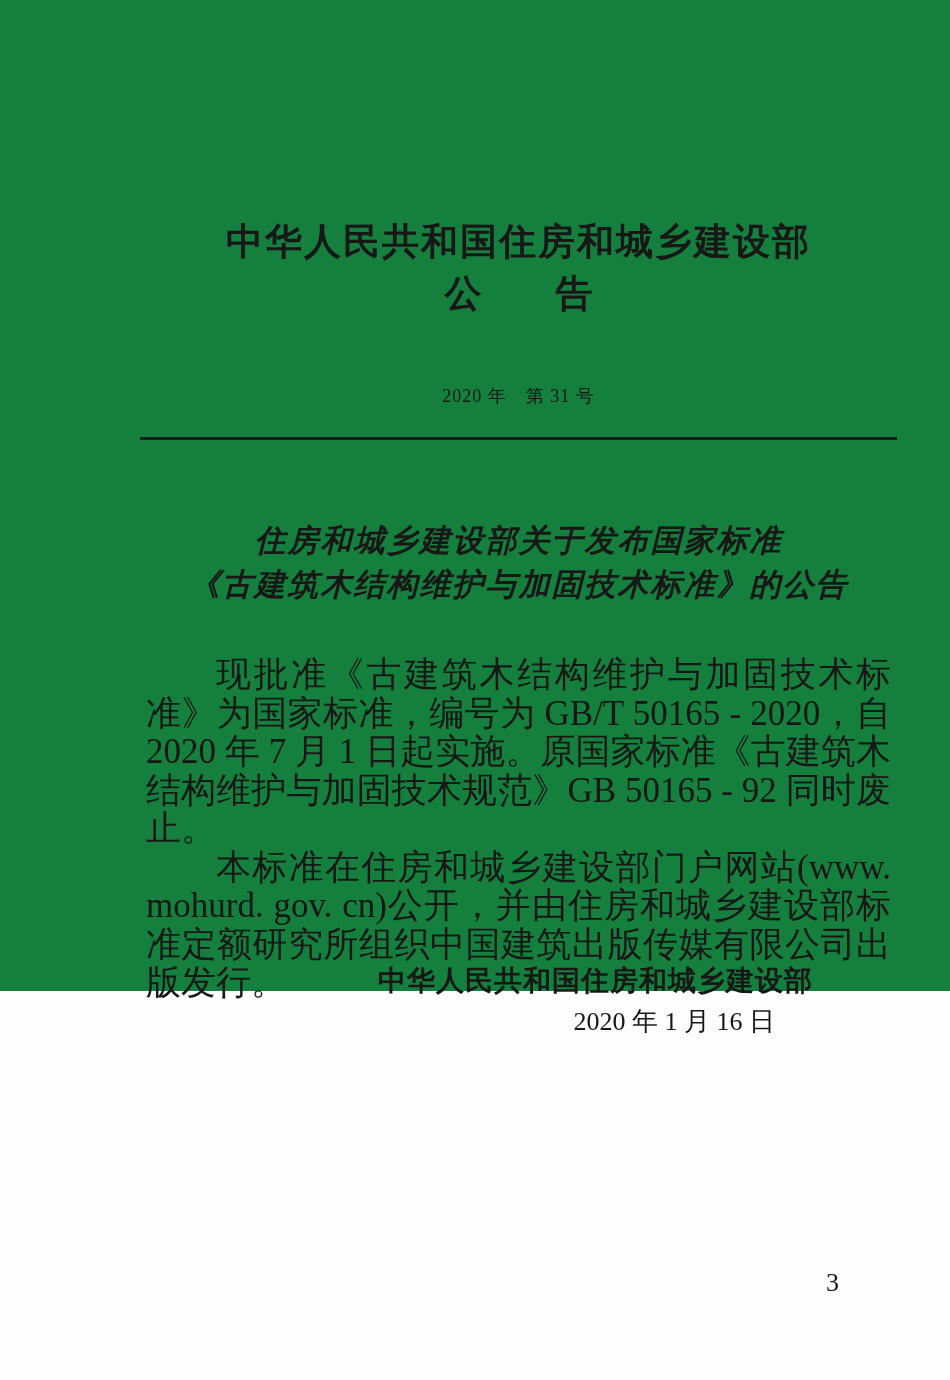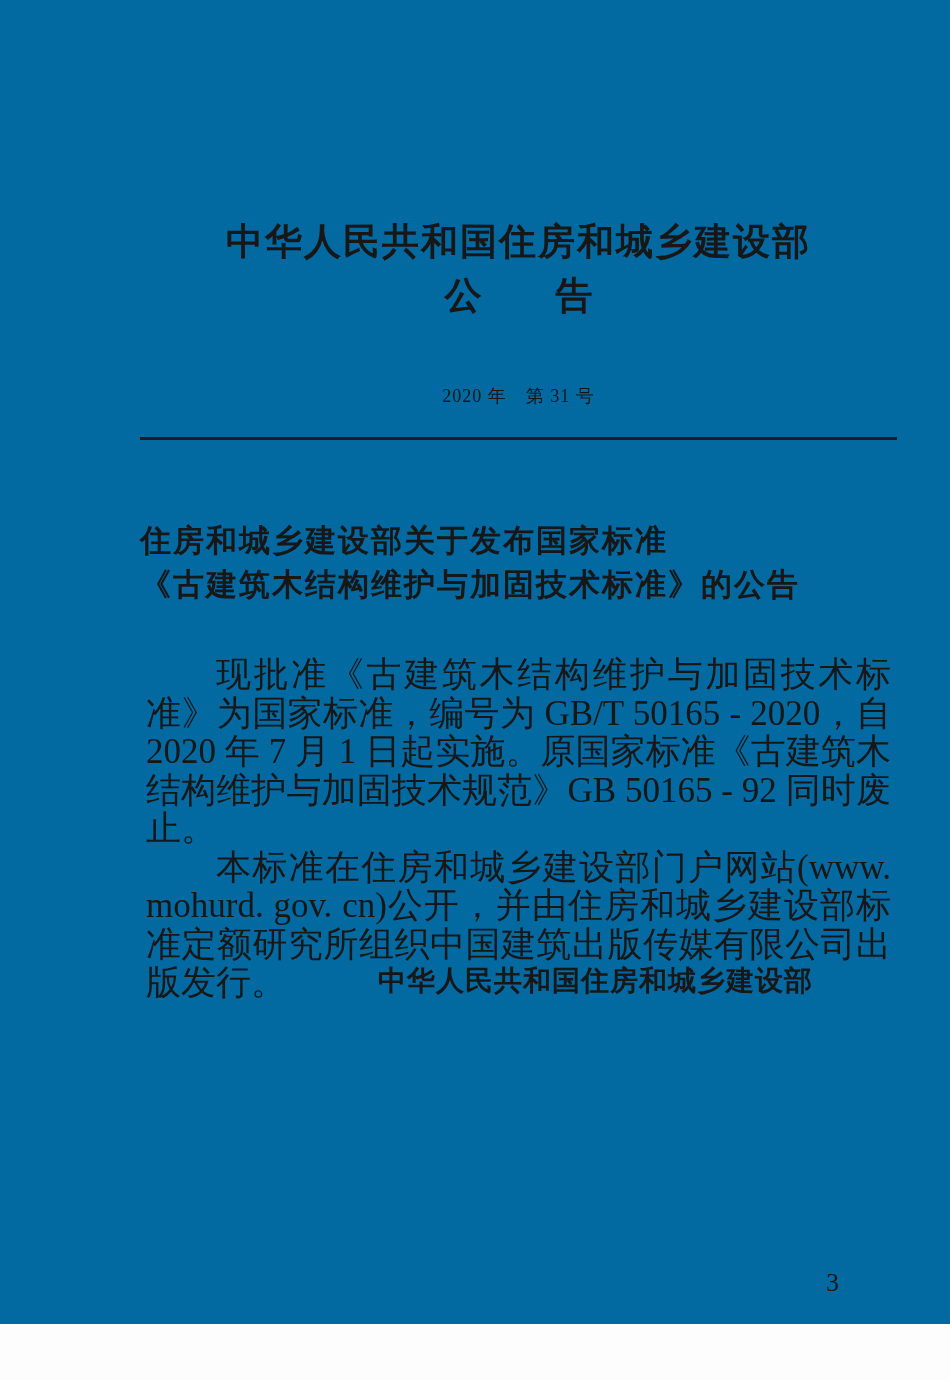--- a/index.html
+++ b/index.html
@@ -9,22 +9,22 @@
     height: 1380px;
     background: #fdfdfd;
     overflow: hidden;
     font-family: "Liberation Serif", "DejaVu Serif", serif;
     color: #171717;
   }
 
   .page {
     position: relative;
     width: 950px;
-    height: 1324px;
-    background: #0369a1;
+    height: 991px;
+    background: #15803d;
   }
 
   .sheet {
     position: absolute;
     left: 140px;
     top: 0;
     width: 757px;
     height: 1380px;
   }
 
@@ -37,21 +37,21 @@
     font-family: "Liberation Sans", "DejaVu Sans", sans-serif;
     font-weight: 700;
     font-size: 37px;
     letter-spacing: 2px;
     line-height: 48px;
     white-space: nowrap;
   }
   .gonggao-line {
     top: 272px;
     text-align: center;
-    font-family: Liberation Sans, sans-serif;
+    font-family: Liberation Mono, monospace;
     font-weight: 700;
     font-size: 37px;
     line-height: 48px;
     white-space: nowrap;
   }
 
   .issue-number {
     top: 378px;
     text-align: center;
     font-size: 18px;
@@ -64,25 +64,27 @@
     top: 437px;
     left: 0;
     width: 100%;
     height: 0;
     border: none;
     border-top: 3px solid #1c1c1c;
   }
 
   
   .doc-title { 
+    text-align: center;
     font-weight: 700;
     font-size: 31px;
     letter-spacing: 2px;
     line-height: 40px;
     white-space: nowrap;
+    font-style: italic;
   }
   .doc-title-1 { top: 521px; }
   .doc-title-2 { top: 565px; }
 
   .body-text {
     top: 656px;
     padding: 0 6px;
     font-size: 35px;
     line-height: 38.5px;
     text-align: justify;
@@ -140,17 +142,18 @@
 
     <div class="abs doc-title doc-title-2">《古建筑木结构维护与加固技术标准》的公告</div>
 
     <div class="abs body-text">
       <p>现批准《古建筑木结构维护与加固技术标准》为国家标准，编号为 GB/T 50165 - 2020，自 2020 年 7 月 1 日起实施。原国家标准《古建筑木结构维护与加固技术规范》GB 50165 - 92 同时废止。</p>
       <p>本标准在住房和城乡建设部门户网站(www. mohurd. gov. cn)公开，并由住房和城乡建设部标准定额研究所组织中国建筑出版传媒有限公司出版发行。</p>
     </div>
 
     <div class="abs signature">中华人民共和国住房和城乡建设部</div>
 
+    <div class="abs sign-date">2020 年 1 月 16 日</div>
 
   </div>
 
   <div class="page-number">3</div>
 </div>
 
 </body></html>

